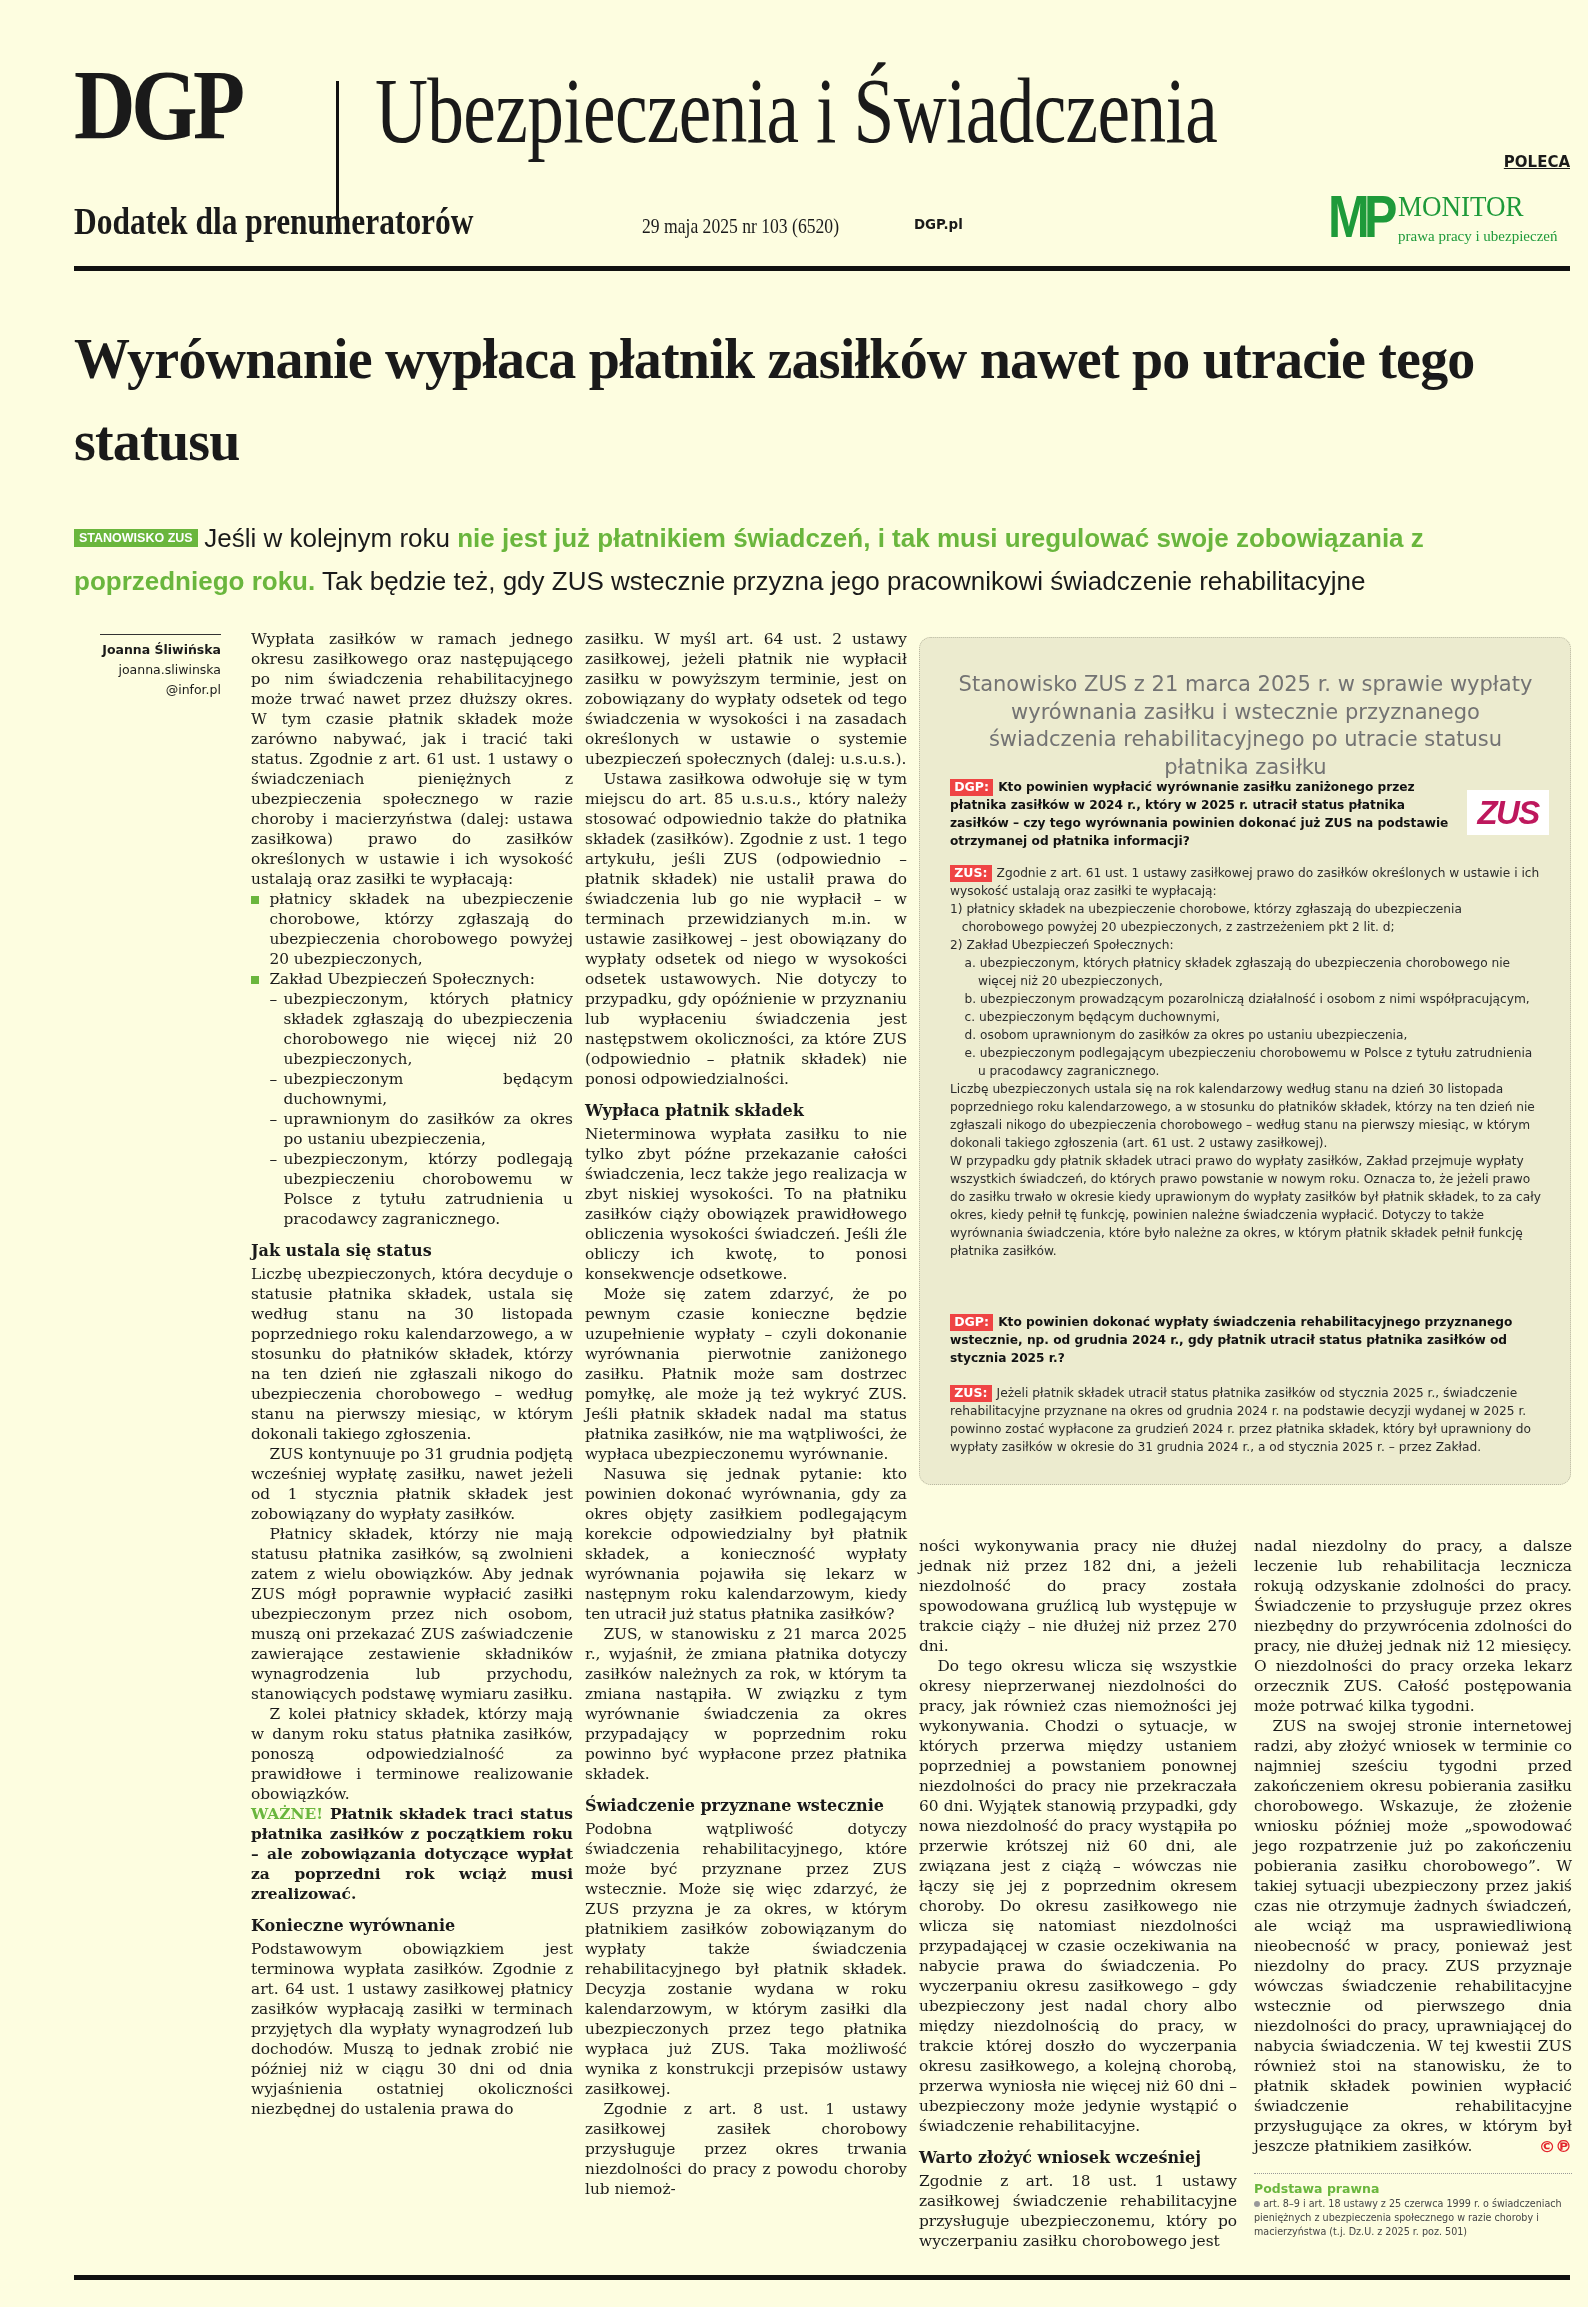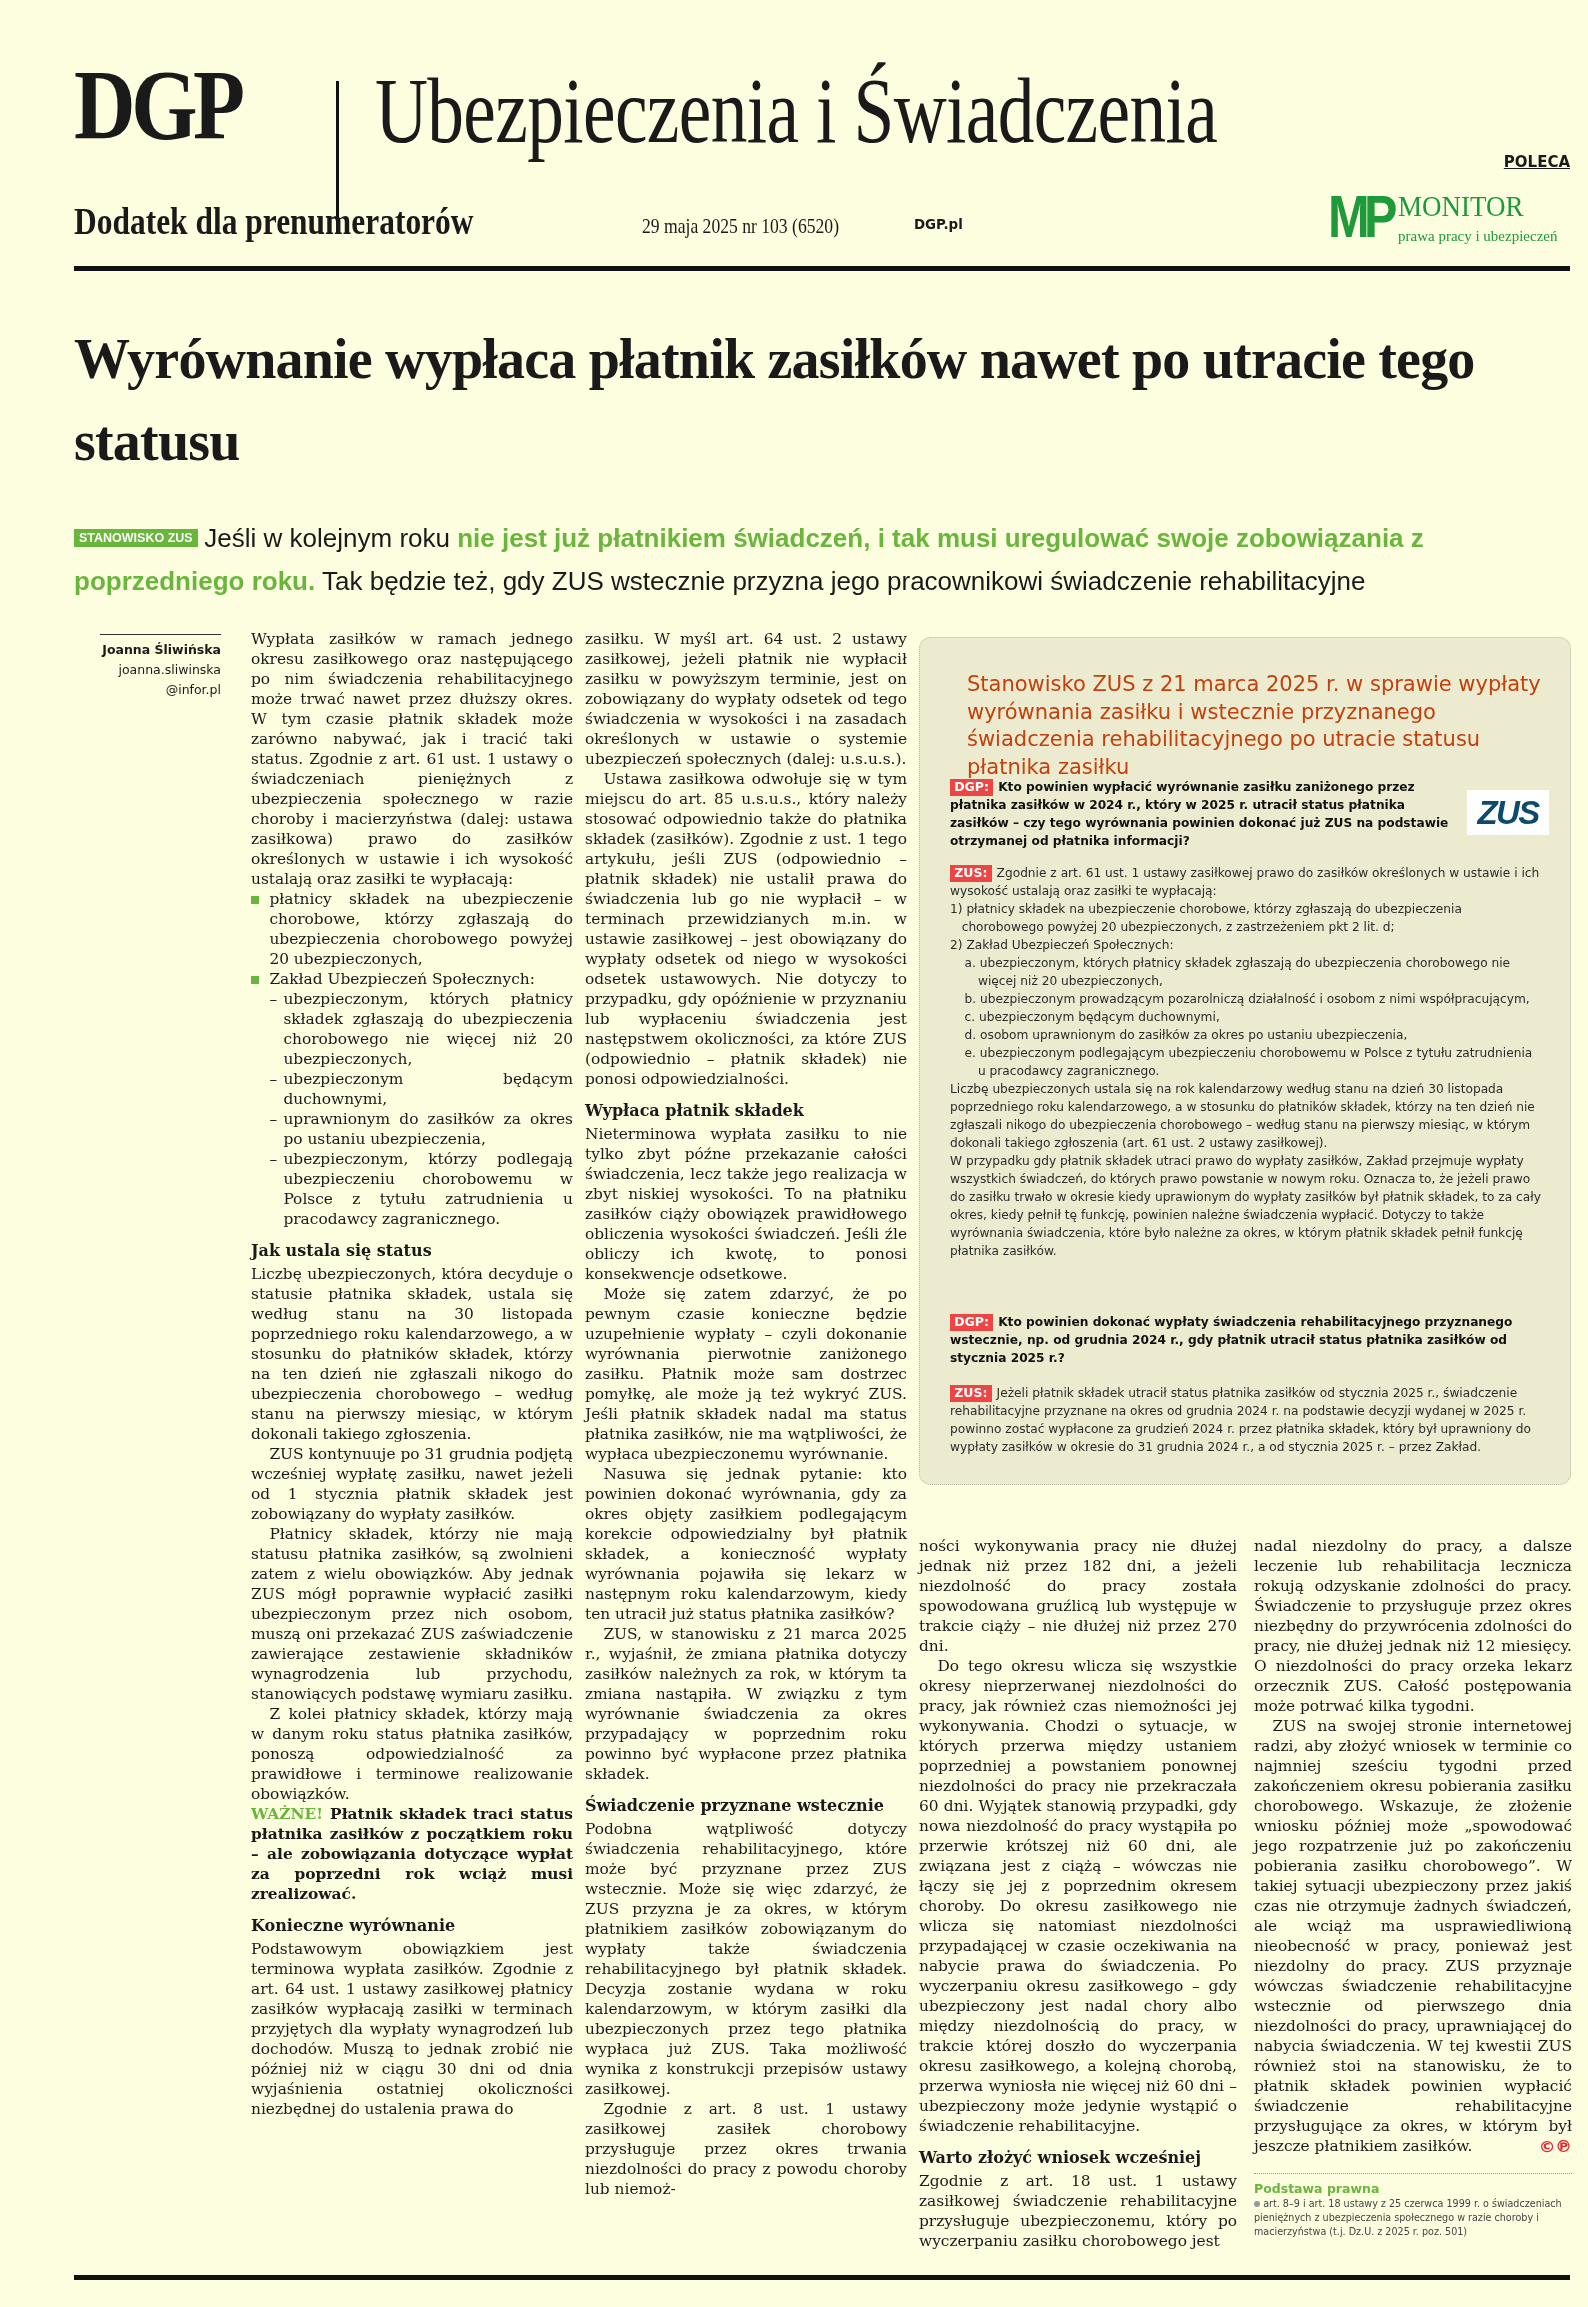--- a/index.html
+++ b/index.html
@@ -42,23 +42,23 @@
   .wazne { margin: 22px 0 8.4px 16.7px; font-weight: bold; }
   .wazne .w { color: #6ab63d; }
   .copy-mark { float: right; color: #e3242b; font-family: "DejaVu Sans", sans-serif; font-weight: bold; font-size: 16.7px; }
 
   .c1 { left: 251px; top: 629px; width: 322px; }
   .c2 { left: 585px; top: 629px; width: 322px; }
   .c3 { left: 919px; top: 1536px; width: 318px; }
   .c4 { left: 1254px; top: 1536px; width: 318px; }
 
   .box { position: absolute; left: 919px; top: 637px; width: 652px; height: 848px; background: #ecebcf; border: 1.7px dotted #b8b7a0; border-radius: 11.7px; font-family: "DejaVu Sans", sans-serif; }
-  .box-title { position: absolute; left: 47px; top: 33px; width: 585px; text-align: left; font-size: 21px; line-height: 27.6px; font-family: "DejaVu Sans", sans-serif; font-weight: normal; color: #c2410c; }
+  .box-title { position: absolute; left: 33px; top: 33px; width: 585px; text-align: center; font-size: 21px; line-height: 27.6px; font-family: "DejaVu Sans", sans-serif; font-weight: normal; color: #737373; }
   .zus-logo { position: absolute; left: 547px; top: 152px; width: 82px; height: 45px; background: #fff; }
-  .zus-logo span { display: block; text-align: center; font-family: "Liberation Sans", sans-serif; font-weight: bold; font-style: italic; font-size: 33px; color: #0c4a6e; line-height: 45px; letter-spacing: -1.7px; }
+  .zus-logo span { display: block; text-align: center; font-family: "Liberation Sans", sans-serif; font-weight: bold; font-style: italic; font-size: 33px; color: #be185d; line-height: 45px; letter-spacing: -1.7px; }
   .qa { position: absolute; left: 30px; width: 593px; font-size: 12.2px; line-height: 18px; color: #2b2b2b; }
   .qa .tag { display: inline-block; background: #ef4444; color: #fff; font-weight: bold; font-size: 12.5px; line-height: 16.7px; padding: 0 4.2px; margin-right: 5px; }
   .qa.q { font-weight: bold; color: #111; }
   .qa .ind1 { padding-left: 11.7px; text-indent: -11.7px; }
   .qa .ind2 { padding-left: 28px; text-indent: -13.4px; }
   .q1 { top: 140px; width: 502px; }
   .a1 { top: 226px; }
   .q2 { top: 675px; }
   .a2 { top: 746px; }
 

